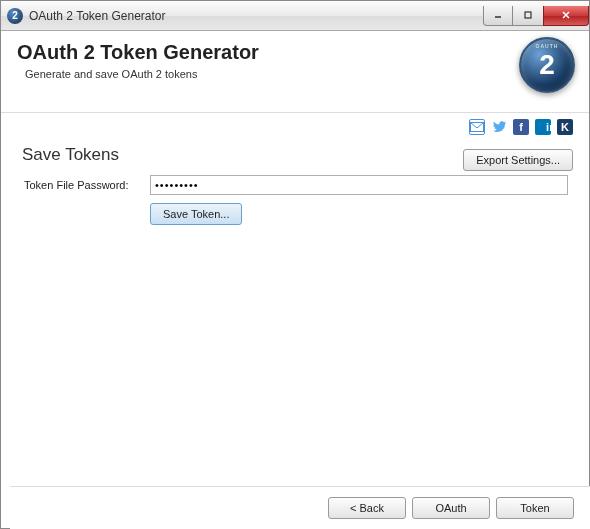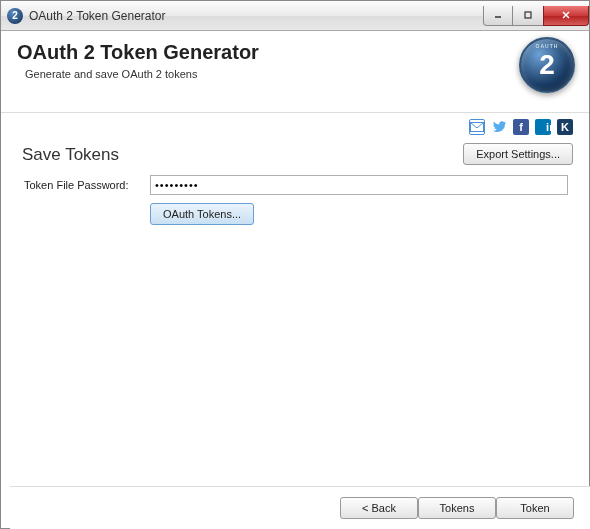--- a/index.html
+++ b/index.html
@@ -114,21 +114,21 @@
       position: relative;
     }
     .section-title {
       font-size: 17px;
       color: #333;
       font-weight: normal;
       margin-bottom: 10px;
     }
     .export-btn {
       position: absolute;
-      right: 16px; top: 4px;
+      right: 16px; top: 10px;
     }
     .form-row {
       display: flex;
       align-items: center;
       margin-bottom: 8px;
     }
     .form-label {
       width: 128px;
       font-size: 11px;
       color: #222;
@@ -161,21 +161,21 @@
     }
     .save-row { margin-left: 128px; }
     
     .footer {
       position: absolute;
       bottom: 0; left: 10px; right: 0;
       border-top: 1px solid #ddd;
       padding: 10px 16px;
       display: flex;
       justify-content: flex-end;
-      gap: 0;
+      gap: 6px;
       background: #fff;
     }
     .footer .btn { width: 78px; }
   </style>
 </head>
 <body>
 
 <div class="titlebar">
   <div class="titlebar-icon">2</div>
   <div class="titlebar-text">OAuth 2 Token Generator</div>
@@ -233,21 +233,21 @@
 <div class="content">
   <div class="section-title">Save Tokens</div>
   <button class="btn export-btn">Export Settings...</button>
 
   <div class="form-row">
     <div class="form-label">Token File Password:</div>
     <input type="password" class="text-input" value="●●●●●●●●●" style="">
   </div>
 
   <div class="save-row">
-    <button class="btn primary">OAuth Tokens...</button>
+    <button class="btn primary">Save Token...</button>
   </div>
 </div>
 
 <div class="footer">
   <button class="btn">&lt; Back</button>
-  <button class="btn">Tokens</button>
+  <button class="btn">OAuth</button>
   <button class="btn">Token</button>
 </div>
 
 </body></html>

